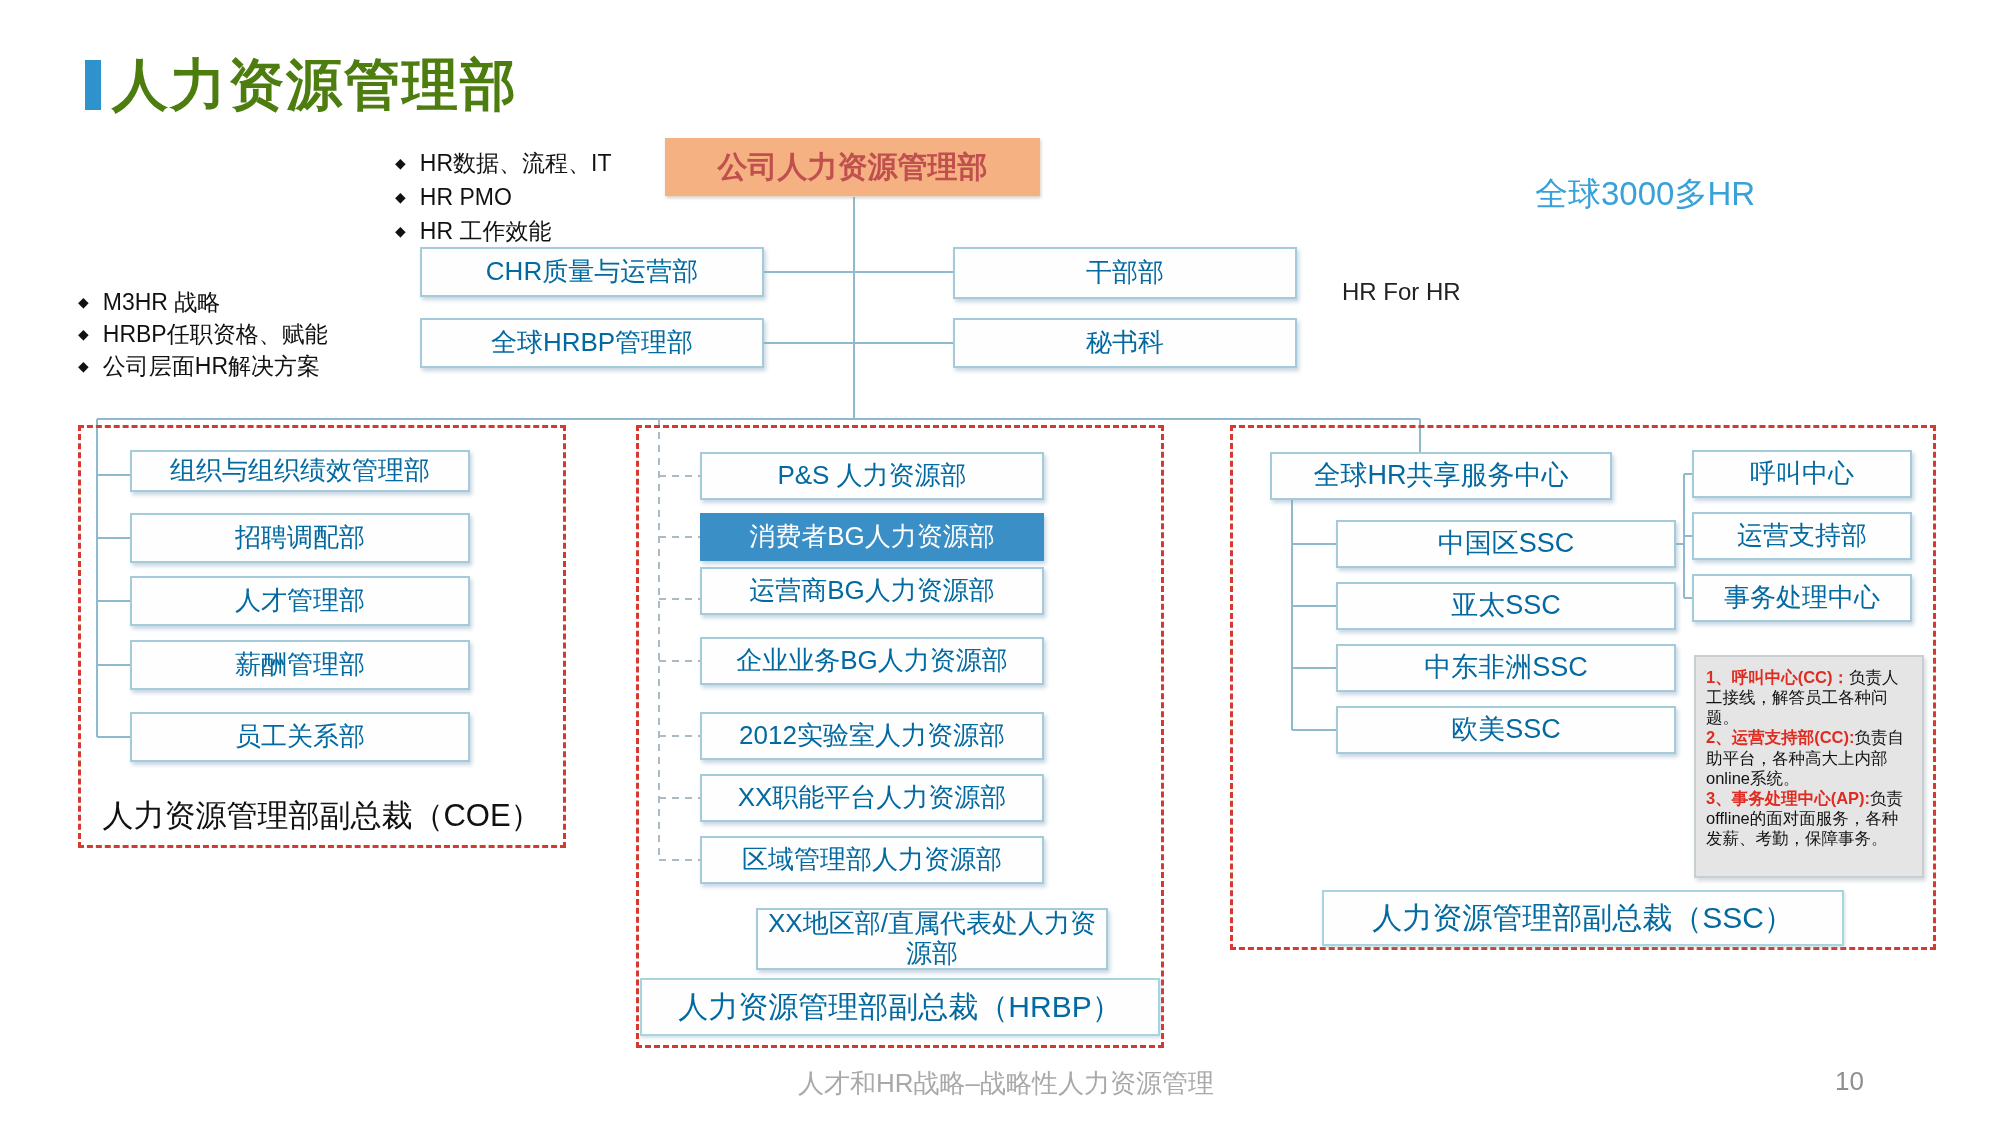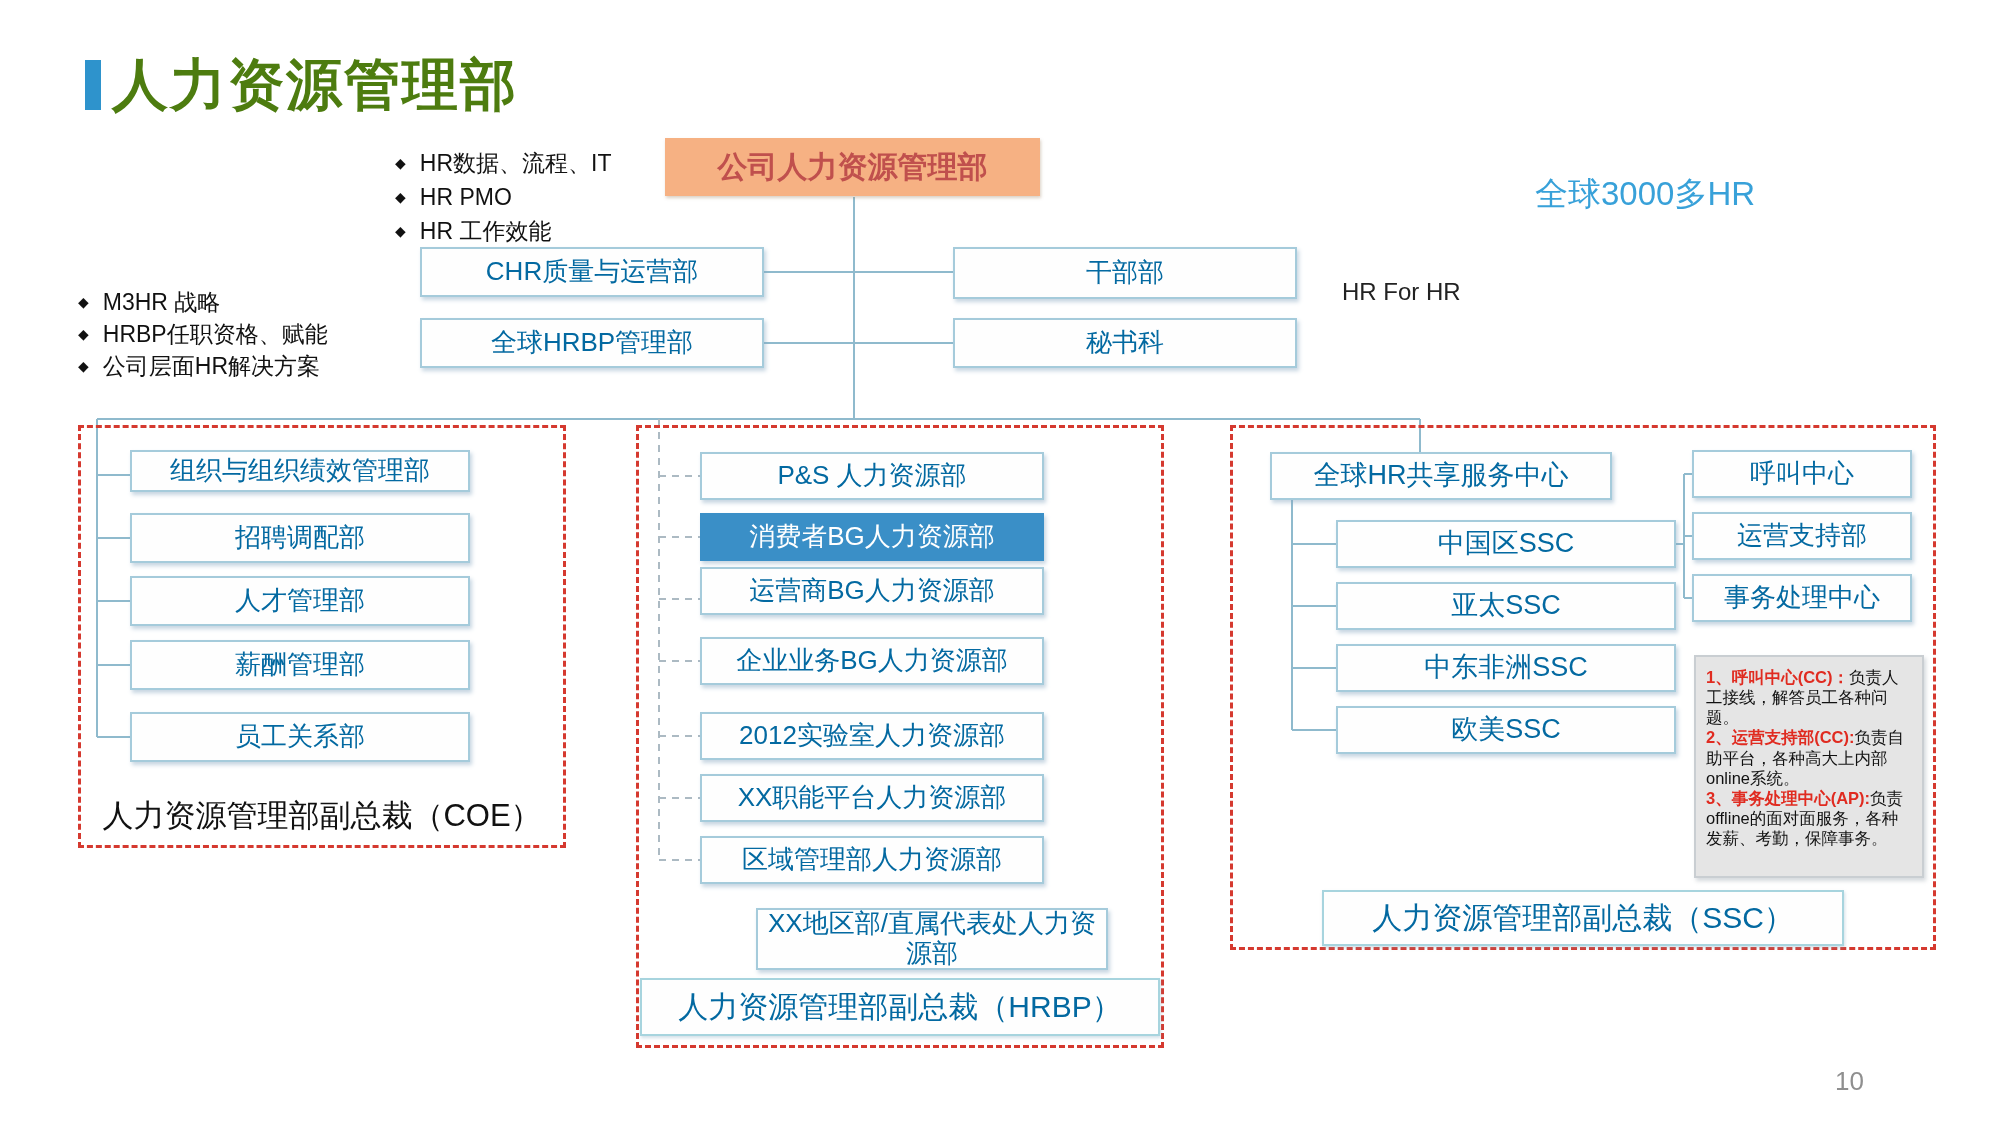--- a/index.html
+++ b/index.html
@@ -159,15 +159,16 @@
   <div class="abs node" style="left:1692px;top:574px;width:220px;height:48px;">事务处理中心</div>
 
   <div class="abs notes-box" style="left:1694px;top:655px;width:230px;height:223px;">
     <span class="note-head">1、呼叫中心(CC)：</span><span>负责人工接线，解答员工各种问题。</span><br>
     <span class="note-head">2、运营支持部(CC):</span><span>负责自助平台，各种高大上内部online系统。</span><br>
     <span class="note-head">3、事务处理中心(AP):</span><span>负责offline的面对面服务，各种发薪、考勤，保障事务。</span>
   </div>
 
   <div class="abs node grouplabel" style="left:1322px;top:890px;width:522px;height:56px;">人力资源管理部副总裁（SSC）</div>
 
+  <div class="abs footer-text" style="left:700px;top:1066px;width:612px;text-align:center;">人才和HR战略–战略性人力资源管理</div>
   <div class="abs page-number" style="left:1835px;top:1066px;">10</div>
 
 </div>
 
 </body></html>

